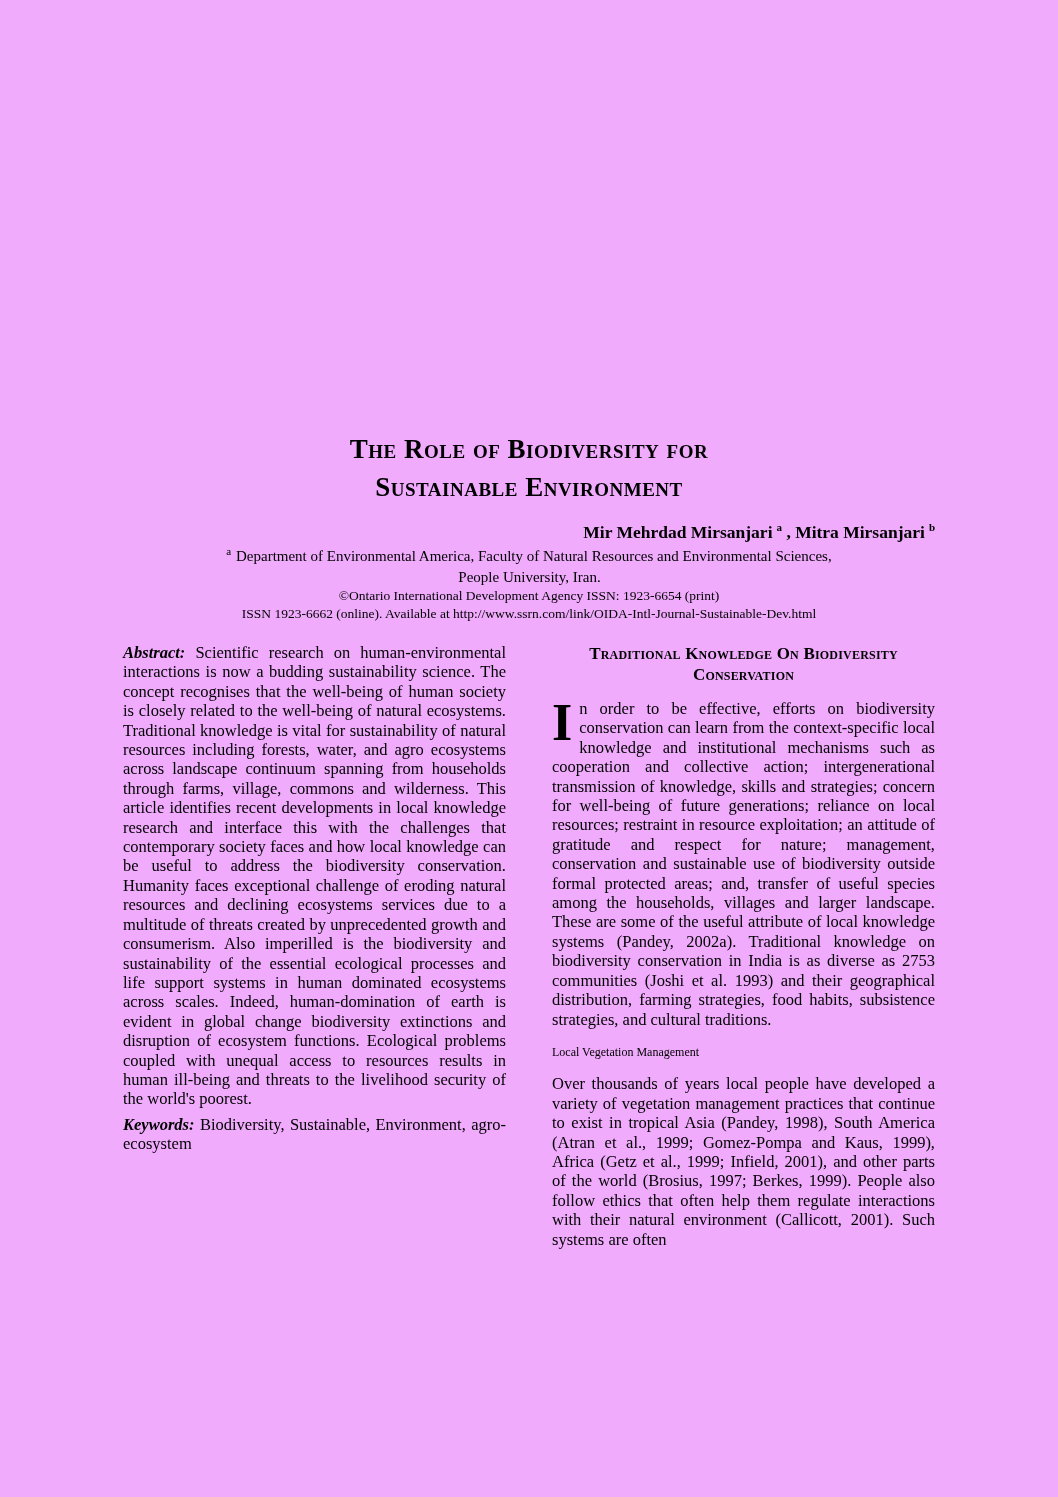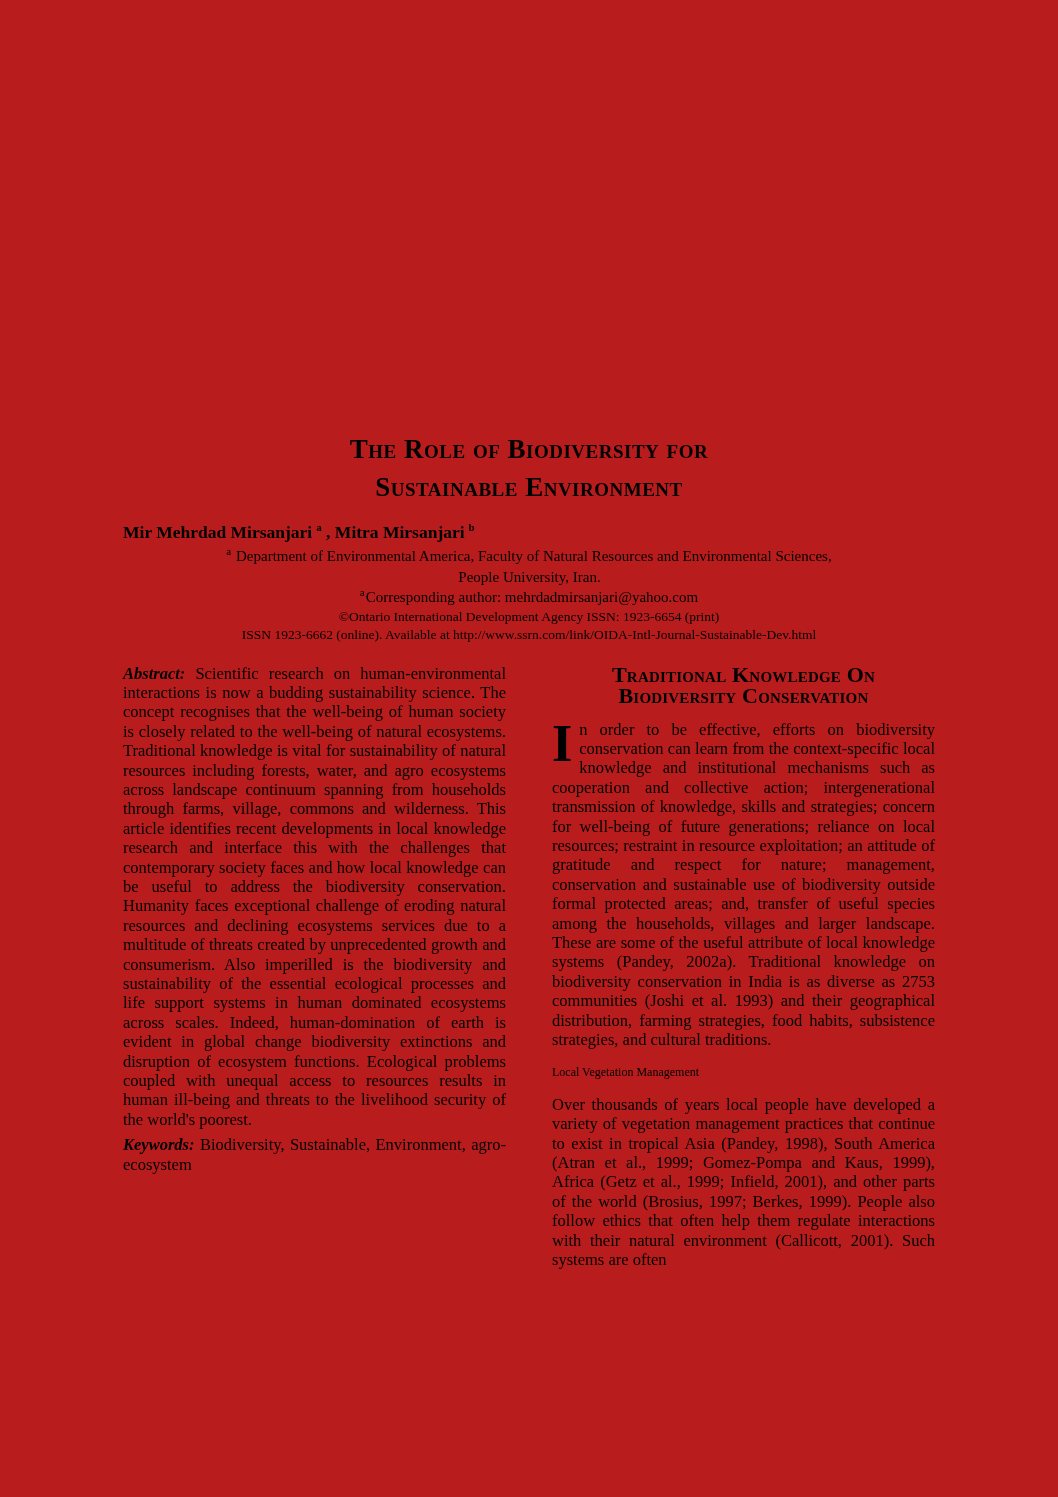--- a/index.html
+++ b/index.html
@@ -2,50 +2,50 @@
 <html><head>
 <meta charset="utf-8">
 <style>
   * { margin:0; padding:0; box-sizing:border-box; }
   html,body { background:#ffffff; }
   body {
     width:1058px; height:1497px;
     font-family:"Liberation Serif", serif;
     color:#000;
   }
-  .page { position:relative; width:1058px; height:1497px; overflow:hidden; background:#b91c1c; }
+  .page { position:relative; width:1058px; height:1497px; overflow:hidden; background:#f0abfc; }
   .content { position:absolute; left:123px; top:430px; width:812px; }
 
   .title {
     text-align:center; font-weight:700; font-variant:small-caps;
     font-size:27px; line-height:38px; letter-spacing:0.5px;
   }
   .title .tline { display:block; }
 
   .authors {
-    margin-top:16px; text-align:left;
+    margin-top:16px; text-align:right;
     font-size:17.5px; font-weight:700;
   }
   sup { font-size:11px; vertical-align:super; line-height:0; }
   .authors sup { margin-left:4px; font-weight:700; }
 
   .affils { margin-top:3px; text-align:center; font-size:15px; line-height:20.5px; }
   .affil-line sup { margin-right:1px; }
 
   .publisher { text-align:center; font-size:13.5px; line-height:18px; }
 
   .columns { margin-top:20px; display:flex; justify-content:space-between;gap:8px; }
   .col { width:383px; text-align:justify; font-size:16.5px; line-height:19.4px; }
 
   .bi { font-weight:700; font-style:italic; }
   .keywords { margin-top:6px; }
 
   .sec-heading {
     text-align:center; font-weight:700; font-variant:small-caps;
-    font-size:22px; line-height:21px; margin-bottom:14px; letter-spacing:0.2px;
+    font-size:17px; line-height:21px; margin-bottom:14px; letter-spacing:0.2px;
   }
   .dropcap {
     float:left; font-weight:700;
     font-size:52px; line-height:42px;
     padding:3px 7px 0 0;
   }
   .subheading { font-weight:400; font-size:12px; margin:14px 0 12px; text-align:left; }
 </style>
 </head>
 <body>
@@ -58,21 +58,20 @@
       <span class="tline">Sustainable Environment</span>
     </h1>
 
     <div class="authors">
       <span>Mir Mehrdad Mirsanjari</span><sup>a</sup><span> , </span><span>Mitra Mirsanjari</span><sup>b</sup>
     </div>
 
     <div class="affils">
       <div class="affil-line"><sup>a</sup><span> Department of Environmental America, Faculty of Natural Resources and Environmental Sciences,</span></div>
       <div class="affil-line"><sup></sup><span>People University, Iran.</span></div>
-      <div class="affil-line"><sup>a</sup><span>Corresponding author:  mehrdadmirsanjari@yahoo.com</span></div>
     </div>
 
     <div class="publisher">
       <div>©Ontario International Development Agency ISSN: 1923-6654 (print)</div>
       <div>ISSN 1923-6662 (online). Available at http://www.ssrn.com/link/OIDA-Intl-Journal-Sustainable-Dev.html</div>
     </div>
 
     <div class="columns">
 
       <div class="col">

